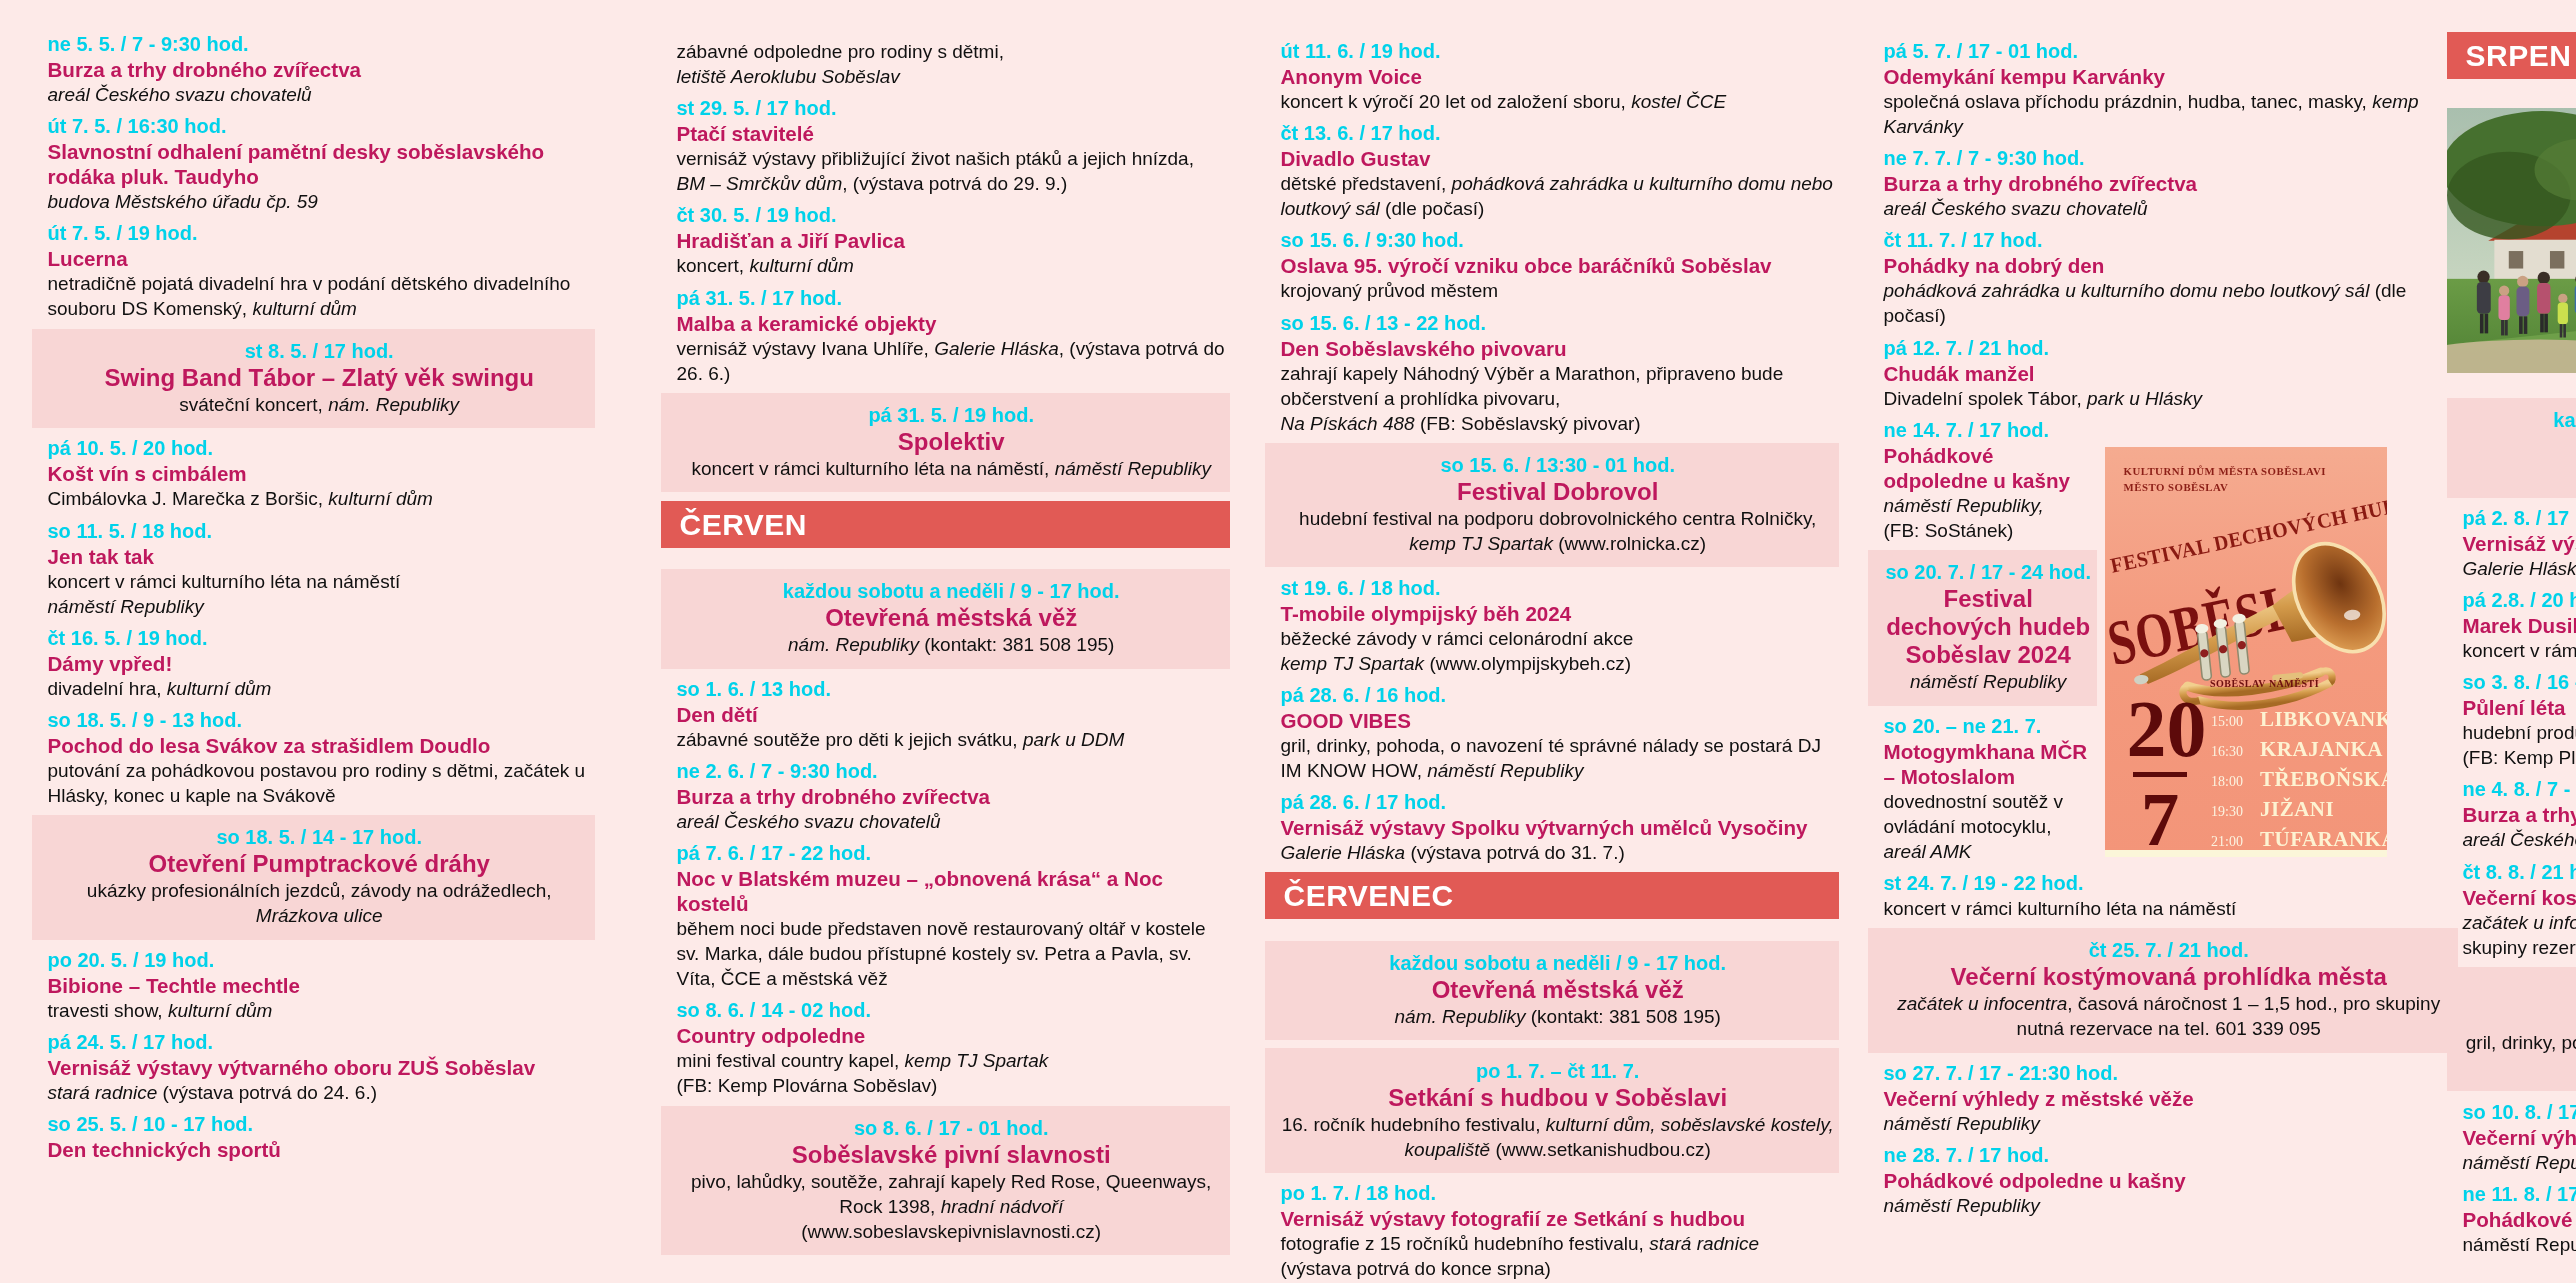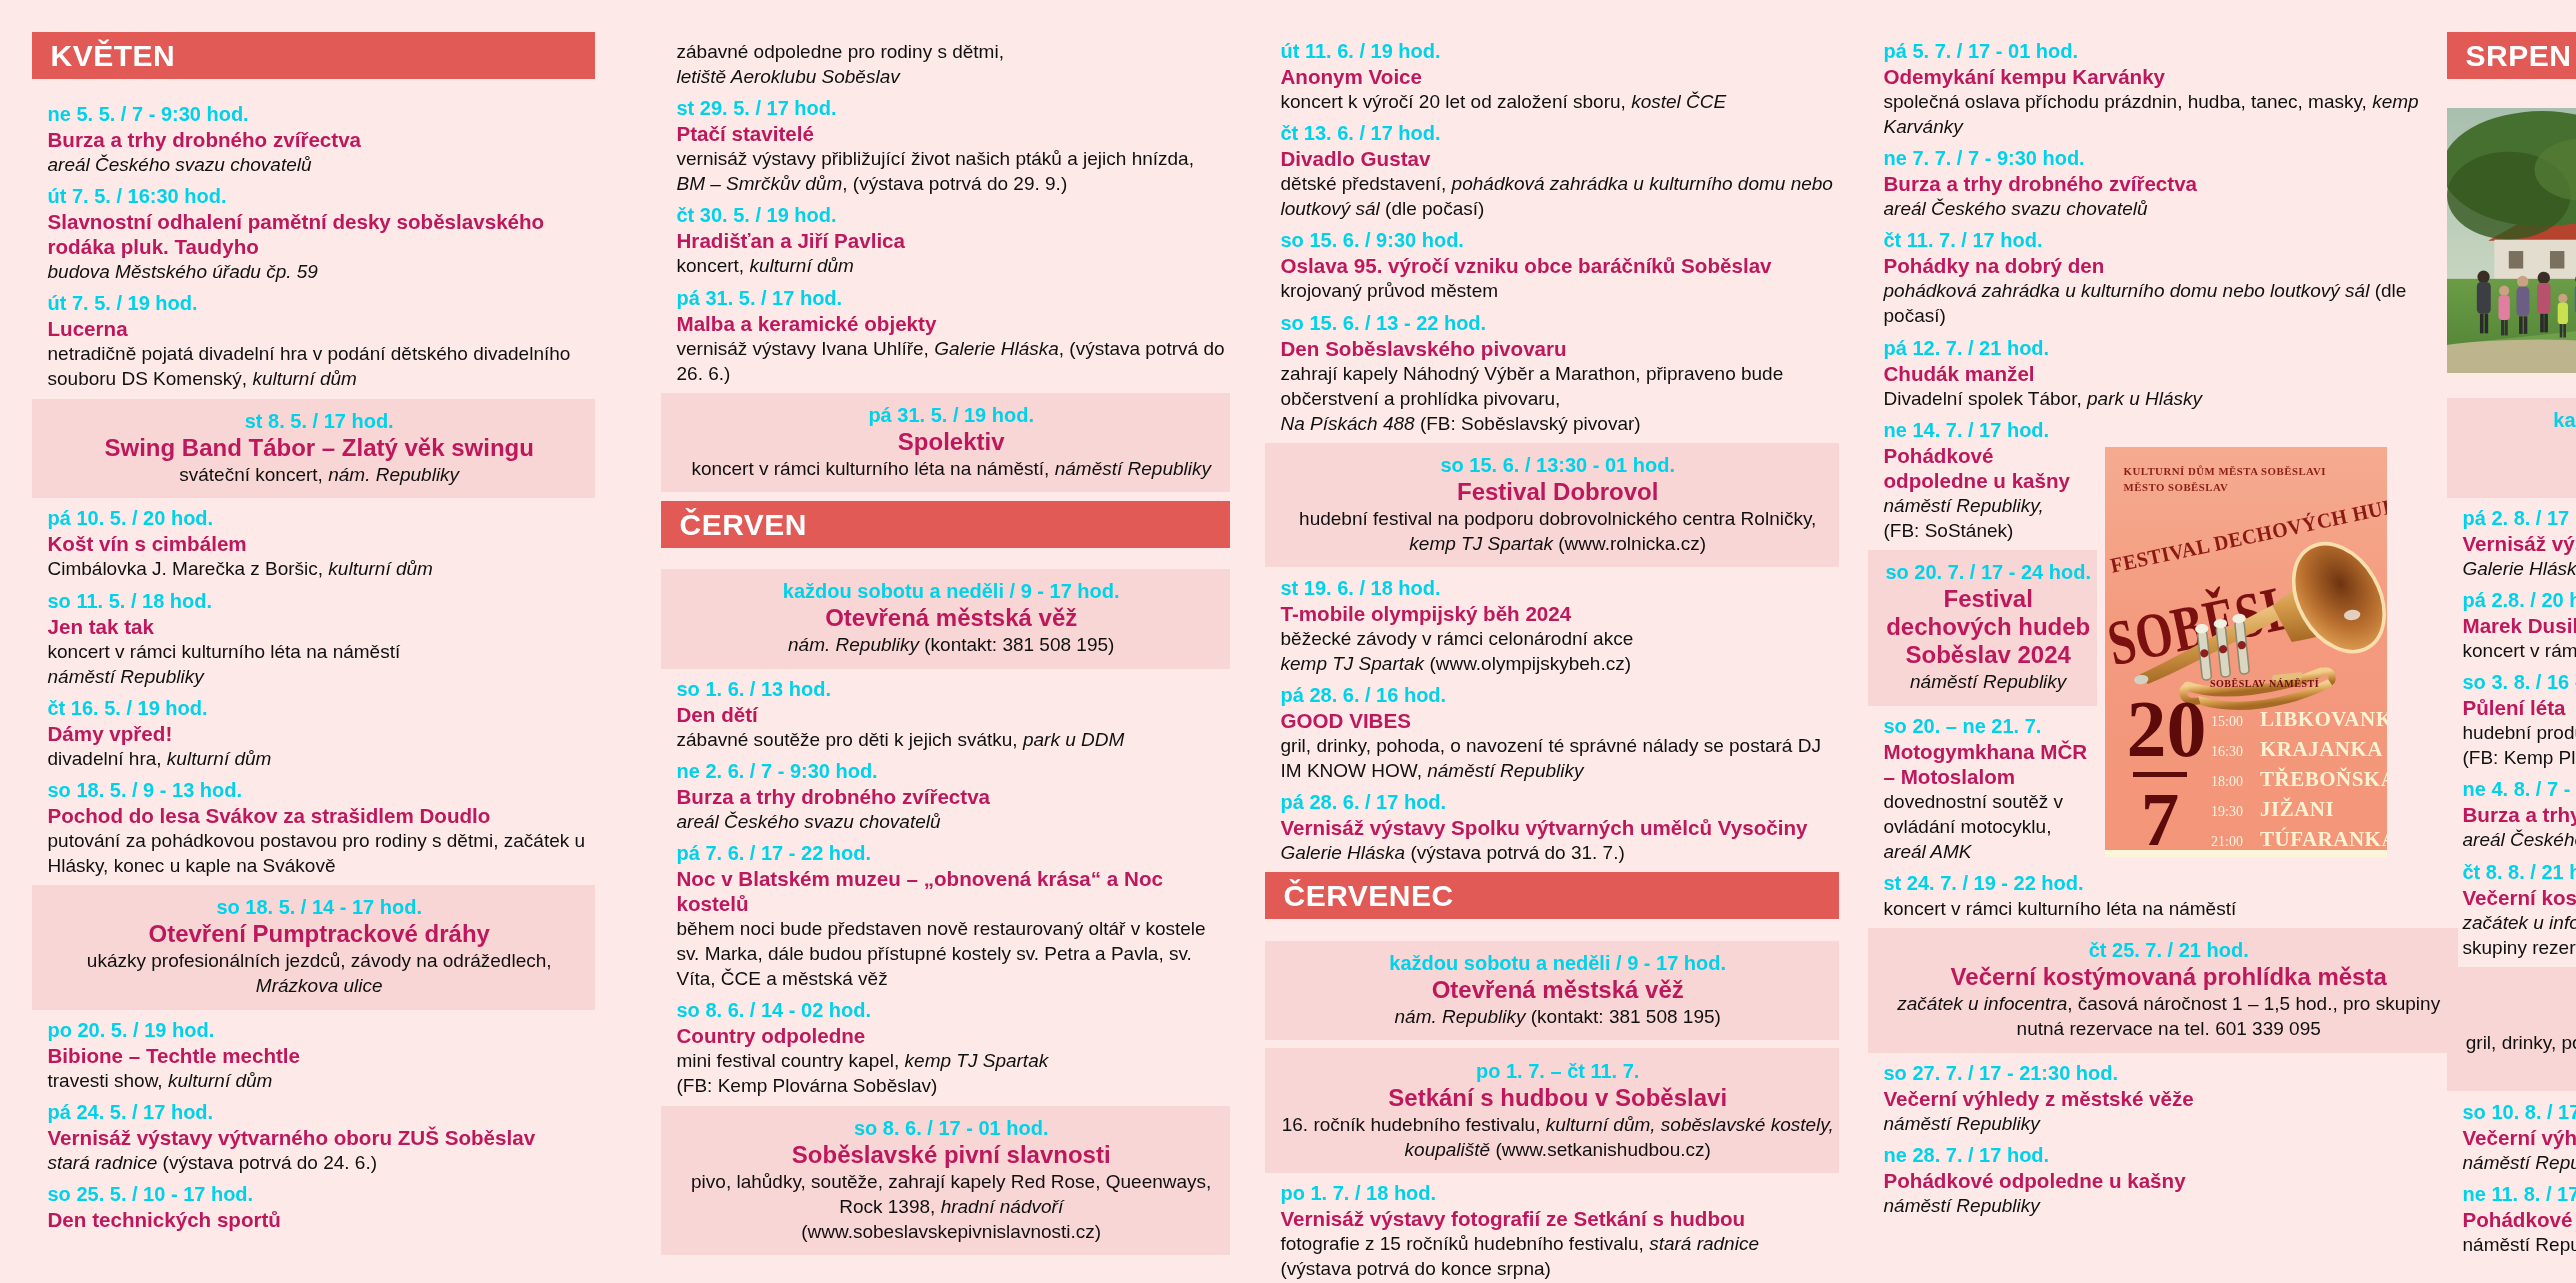--- a/index.html
+++ b/index.html
@@ -64,21 +64,20 @@
   .p-sched{position:absolute;left:106px;top:257px;}
   .p-row{height:30px;line-height:30px;white-space:nowrap;}
   .p-time{color:#fbf3e0;font-size:14px;display:inline-block;width:49px;}
   .p-band{color:#fdf3d2;font-weight:bold;font-size:21px;letter-spacing:0.5px;}
 </style>
 </head>
 <body>
 
 <div class="page">
   <div class="col col-0">
-      <div class="month-bar">KVĚTEN</div>
       <div class="event">
         <div class="dt">ne 5. 5. / 7 - 9:30 hod.</div>
         <div class="ttl">Burza a trhy drobného zvířectva</div>
         <div class="body"><span class="it">areál Českého svazu chovatelů</span></div>
       </div>
       <div class="event">
         <div class="dt">út 7. 5. / 16:30 hod.</div>
         <div class="ttl">Slavnostní odhalení pamětní desky soběslavského rodáka pluk. Taudyho</div>
         <div class="body"><span class="it">budova Městského úřadu čp. 59</span></div>
       </div>

